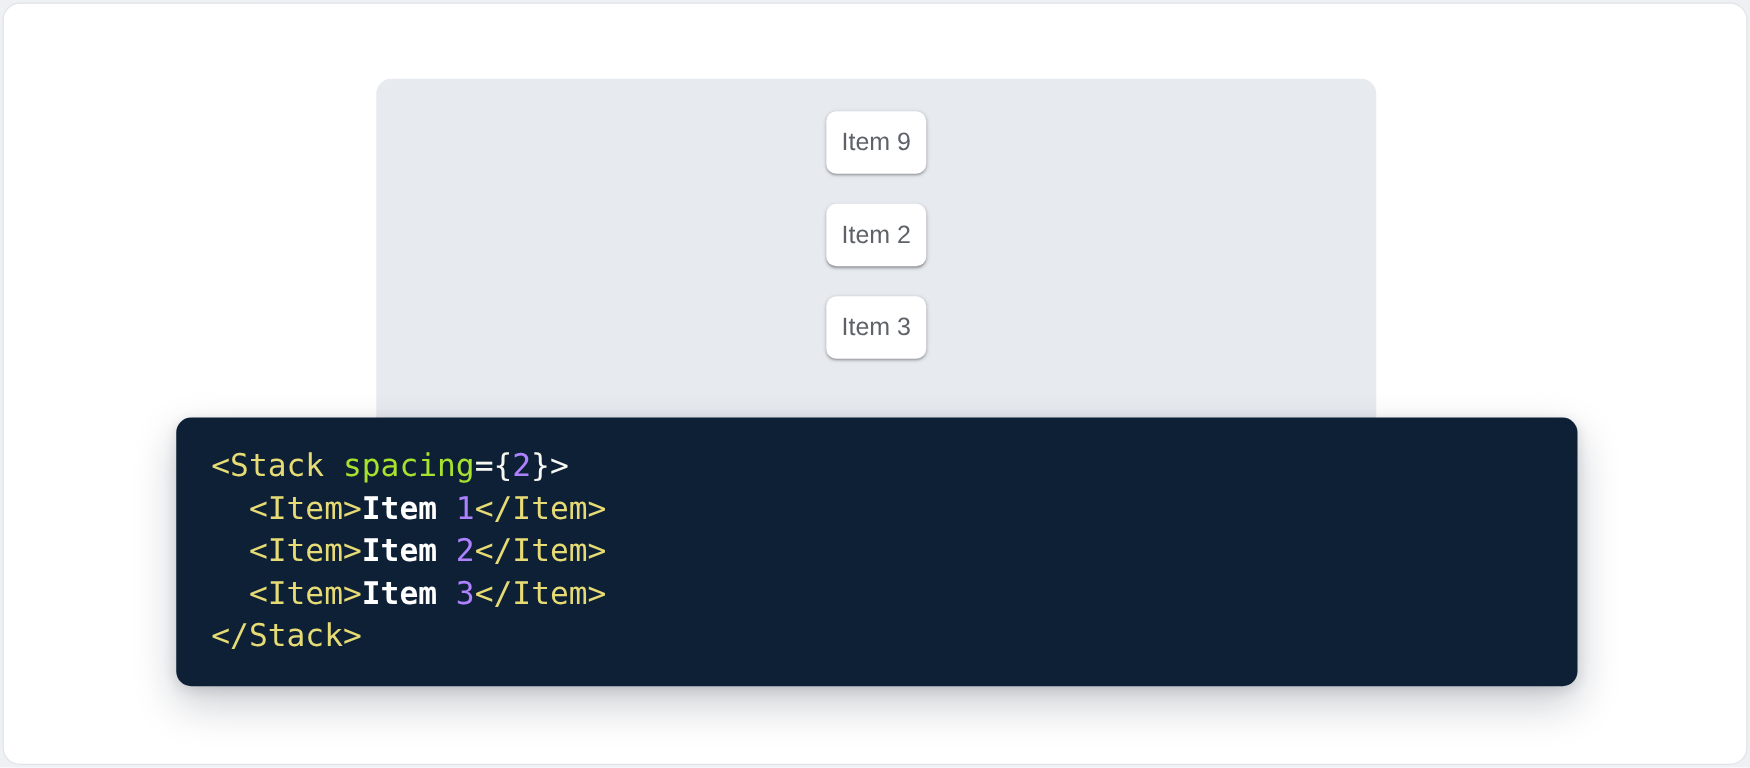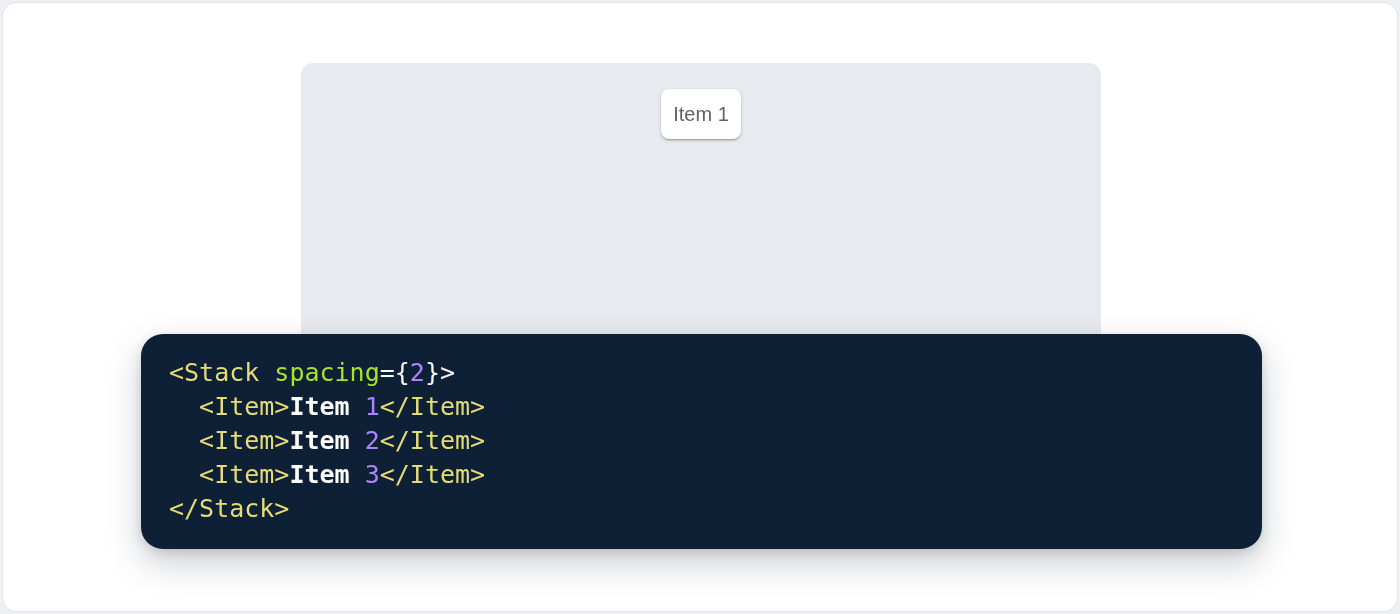--- a/index.html
+++ b/index.html
@@ -58,21 +58,21 @@
     border-radius:8px;
     box-shadow:0 2px 2px -1px rgba(0,0,0,.2),
                0 1px 2px 0 rgba(0,0,0,.14),
                0 1px 4px 0 rgba(0,0,0,.12);
   }
   .code-block{
     position:absolute;
     left:138px;top:331px;
     width:1121px;height:215px;
     background:var(--code-bg);
-    border-radius:22px;
+    border-radius:12px;
     padding:22px 28px;
     box-shadow:0 14px 34px rgba(10,25,41,.22),
                0 3px 10px rgba(10,25,41,.12);
   }
   .code{
     margin:0;
     font-family:"DejaVu Sans Mono",monospace;
     font-size:25px;
     line-height:34px;
   }
@@ -83,21 +83,23 @@
   .tok-punct{color:var(--tok-punct);}
   .tok-plain{color:var(--tok-plain);font-weight:bold;}
 </style>
 </head>
 <body>
 
 <div class="outer-card">
 
   <div class="demo-panel">
     <div class="stack">
-        <div class="item-card">Item 1</div>
+        <div class="item-card">Item 9</div>
+        <div class="item-card">Item 2</div>
+        <div class="item-card">Item 3</div>
       </div>
   </div>
 
   <div class="code-block">
     <pre class="code"><div class="code-line"><span class="tok-tag">&lt;Stack </span><span class="tok-attr">spacing</span><span class="tok-punct">={</span><span class="tok-num">2</span><span class="tok-punct">}&gt;</span></div><div class="code-line"><span class="tok-plain">  </span><span class="tok-tag">&lt;Item&gt;</span><span class="tok-plain">Item </span><span class="tok-num">1</span><span class="tok-tag">&lt;/Item&gt;</span></div><div class="code-line"><span class="tok-plain">  </span><span class="tok-tag">&lt;Item&gt;</span><span class="tok-plain">Item </span><span class="tok-num">2</span><span class="tok-tag">&lt;/Item&gt;</span></div><div class="code-line"><span class="tok-plain">  </span><span class="tok-tag">&lt;Item&gt;</span><span class="tok-plain">Item </span><span class="tok-num">3</span><span class="tok-tag">&lt;/Item&gt;</span></div><div class="code-line"><span class="tok-tag">&lt;/Stack&gt;</span></div></pre>
   </div>
 
 </div>
 
 </body></html>

